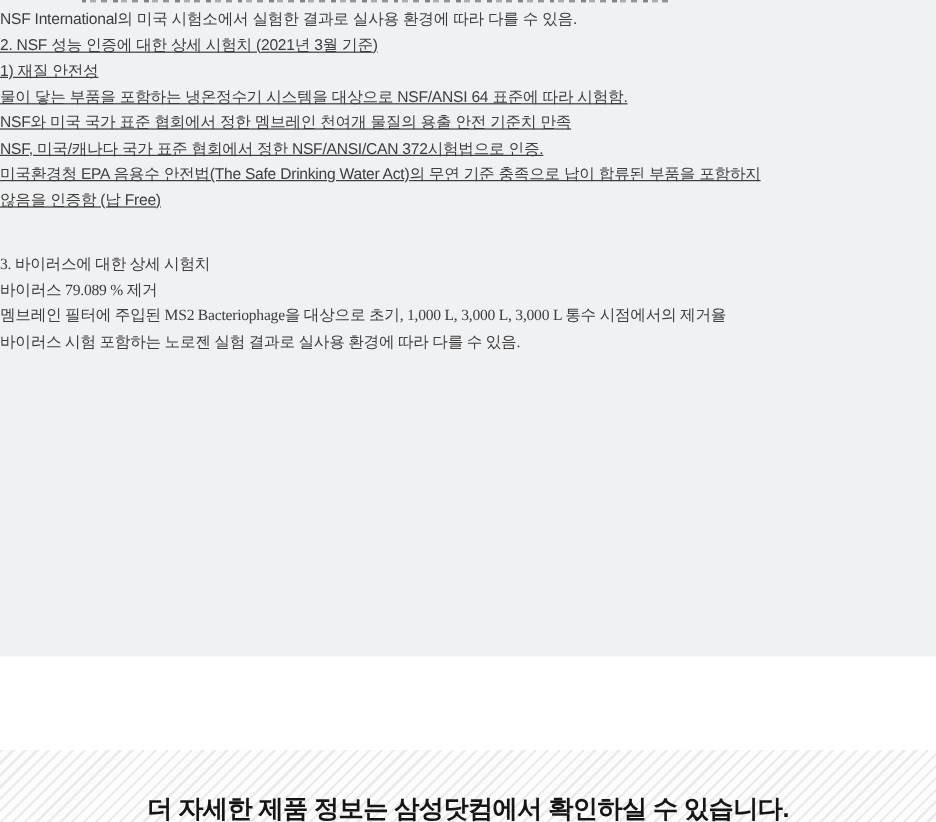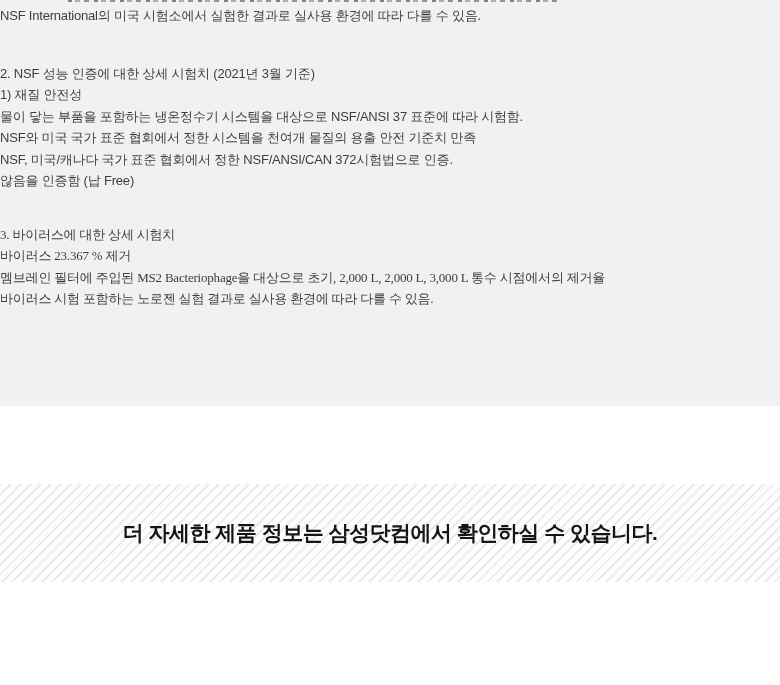--- a/index.html
+++ b/index.html
@@ -7,36 +7,36 @@
     width:780px;height:685px;
     background:#ffffff;
     font-family:"Liberation Sans","DejaVu Sans",sans-serif;
     overflow:hidden;
   }
   .page{position:relative;width:780px;height:685px;}
 
   
   .notes{
     position:relative;
-    width:780px;height:406px;
+    width:780px;height:547px;
     background:#f0f1f3;
     color:#3d3d3d;
     font-size:13px;
     line-height:21.5px;
     box-sizing:border-box;
     padding-top:5px;
     letter-spacing:-0.2px;
   }
   .notes p{margin:0;white-space:nowrap;}
   .ind-a{margin-left:44px;}   
   .ind-b{margin-left:58px;}   
   .ind-c{margin-left:68px;}   
   .ind-w{margin-left:46px;}   
   .ind-intro{margin-left:68px;}
-  .block-2{margin-top:36px;}
+  .block-2{text-decoration:underline;}
   .block-3{margin-top:32px;font-family:Liberation Serif, serif;}
 
   
   .top-clip{
     position:absolute;top:0;left:68px;
     width:492px;height:2px;
     background:repeating-linear-gradient(90deg,
       rgba(70,70,70,.65) 0 4px, transparent 4px 7px,
       rgba(70,70,70,.40) 7px 12px, transparent 12px 16px,
       rgba(70,70,70,.55) 16px 21px, transparent 21px 26px);
@@ -68,30 +68,31 @@
 <div class="page">
 
   <section class="notes">
     <div class="top-clip"></div>
 
     <p class="ind-intro">NSF International의 미국 시험소에서 실험한 결과로 실사용 환경에 따라 다를 수 있음.</p>
 
     <div class="block-2">
       <p class="ind-a">2. NSF 성능 인증에 대한 상세 시험치 (2021년 3월 기준)</p>
       <p class="ind-b">1) 재질 안전성</p>
-      <p class="ind-c">물이 닿는 부품을 포함하는 냉온정수기 시스템을 대상으로 NSF/ANSI 37 표준에 따라 시험함.</p>
-      <p class="ind-c">NSF와 미국 국가 표준 협회에서 정한 시스템을 천여개 물질의 용출 안전 기준치 만족</p>
+      <p class="ind-c">물이 닿는 부품을 포함하는 냉온정수기 시스템을 대상으로 NSF/ANSI 64 표준에 따라 시험함.</p>
+      <p class="ind-c">NSF와 미국 국가 표준 협회에서 정한 멤브레인 천여개 물질의 용출 안전 기준치 만족</p>
       <p class="ind-c">NSF, 미국/캐나다 국가 표준 협회에서 정한 NSF/ANSI/CAN 372시험법으로 인증.</p>
+      <p class="ind-c">미국환경청 EPA 음용수 안전법(The Safe Drinking Water Act)의 무연 기준 충족으로 납이 합류된 부품을 포함하지</p>
       <p class="ind-w">않음을 인증함 (납 Free)</p>
     </div>
 
     <div class="block-3">
       <p class="ind-a">3. 바이러스에 대한 상세 시험치</p>
-      <p class="ind-c">바이러스 23.367 % 제거</p>
-      <p class="ind-c">멤브레인 필터에 주입된 MS2 Bacteriophage을 대상으로 초기, 2,000 L, 2,000 L, 3,000 L 통수 시점에서의 제거율</p>
+      <p class="ind-c">바이러스 79.089 % 제거</p>
+      <p class="ind-c">멤브레인 필터에 주입된 MS2 Bacteriophage을 대상으로 초기, 1,000 L, 3,000 L, 3,000 L 통수 시점에서의 제거율</p>
       <p class="ind-c">바이러스 시험 포함하는 노로젠 실험 결과로 실사용 환경에 따라 다를 수 있음.</p>
     </div>
   </section>
 
   <div class="gap"></div>
 
   <section class="banner">
     <p>더 자세한 제품 정보는 삼성닷컴에서 확인하실 수 있습니다.</p>
   </section>
 

